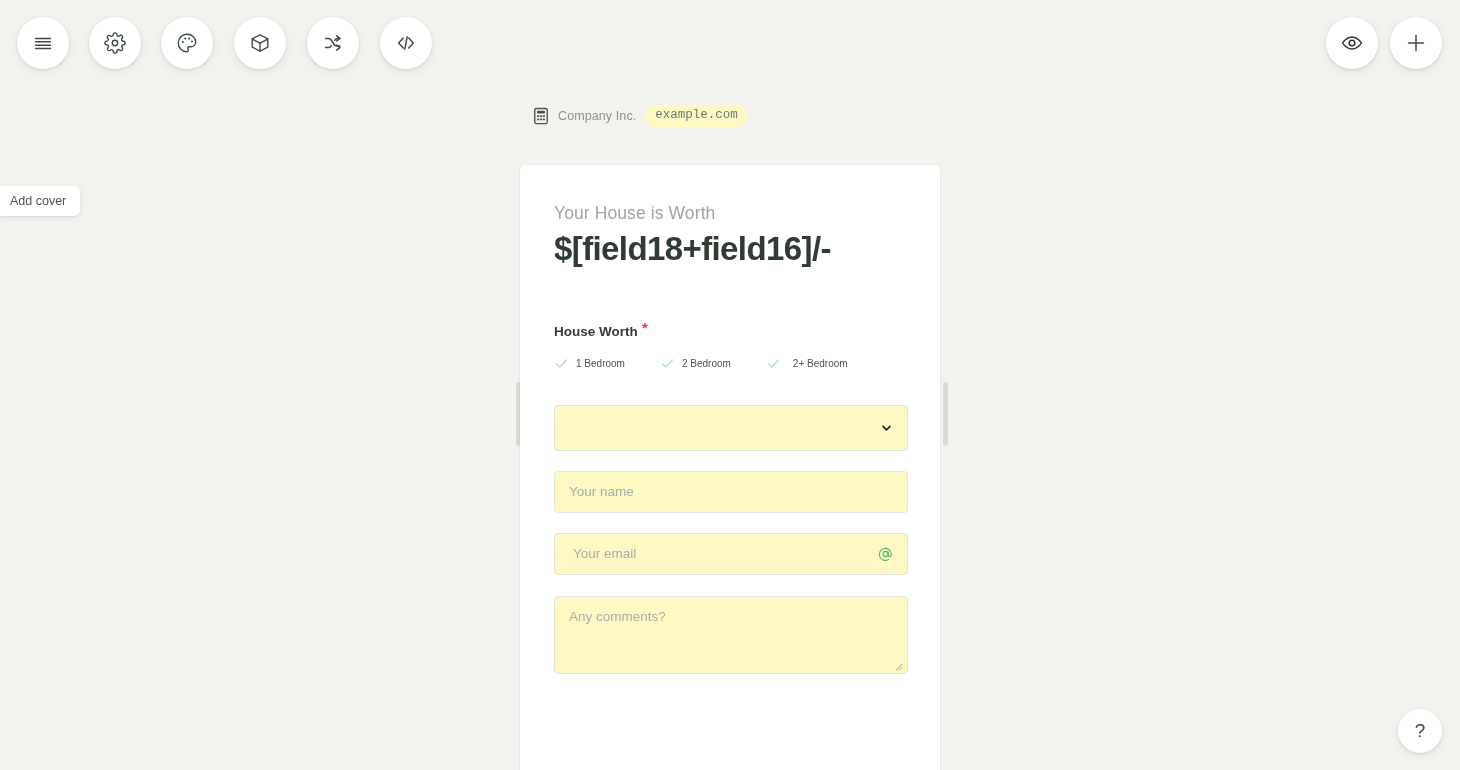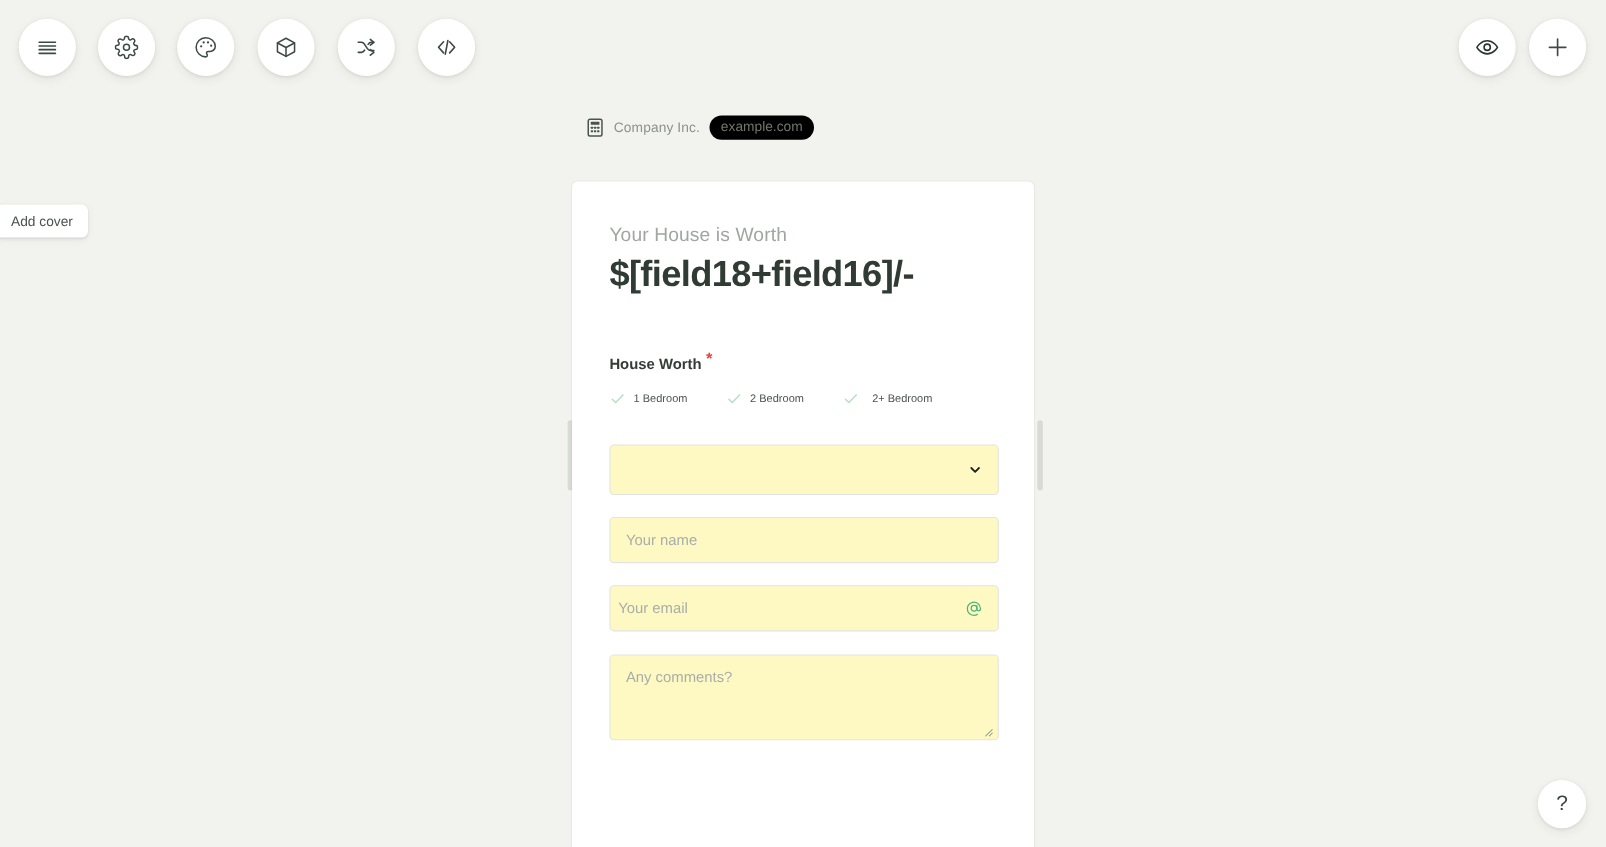--- a/index.html
+++ b/index.html
@@ -58,27 +58,28 @@
     position: absolute;
     left: 533px; top: 105px;
     display: flex; align-items: center;
     gap: 9px;
     height: 22px;
     justify-content: flex-end;
   }
   .bc-icon { width: 16px; height: 18px; display: block; color: #4a554d; }
   .bc-title { font-size: 12.5px; color: #8c938c; letter-spacing: .1px; }
   .bc-pill {
-    background: #000000;
+    background: #fef9c3;
     color: #6f766f;
     font-size: 12.5px;
     border-radius: 11px;
     padding: 4px 10px 5px;
     line-height: 1;
     cursor: pointer;
+    font-family: Liberation Mono, monospace;
   }
 
   
   .card {
     position: absolute;
     left: 520px; top: 165px;
     width: 420px;
     min-height: 620px;
     background: #ffffff;
     border-radius: 5px;
@@ -151,21 +152,21 @@
     position: absolute; right: 14px; top: 50%;
     transform: translateY(-50%);
     width: 11px; height: 11px;
     color: #1d2621;
     pointer-events: none;
   }
 
   .text-input { height: 42px; padding: 0 14px; margin-bottom: 20px; display: block; }
 
   .email-wrap { position: relative; margin-bottom: 21px; }
-  .email-input { height: 42px; padding: 0 38px 0 7px; display: block; }
+  .email-input { height: 42px; padding: 0 38px 0 18px; display: block; }
   .at {
     position: absolute; right: 13px; top: 50%;
     transform: translateY(-50%);
     width: 15px; height: 15px;
     color: #4cb678;
     pointer-events: none;
   }
 
   .ta-wrap { position: relative; margin-bottom: 23px; }
   .textarea {

